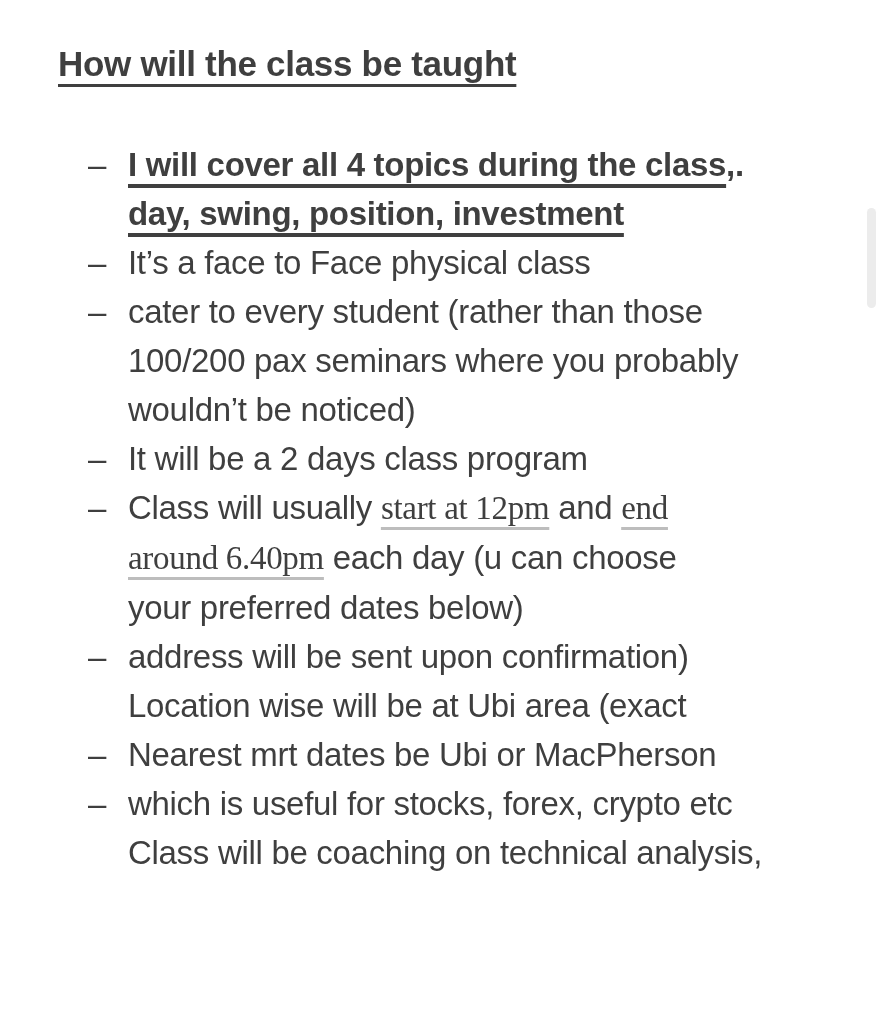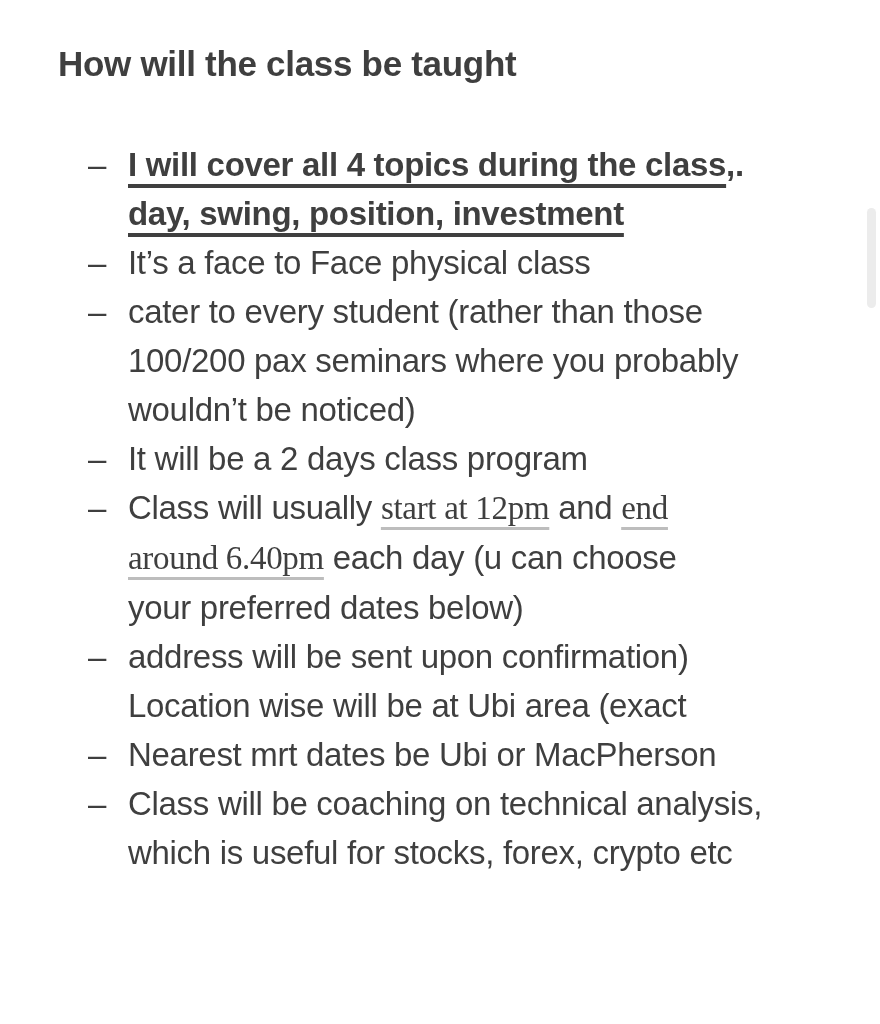--- a/index.html
+++ b/index.html
@@ -13,20 +13,21 @@
     font-family: "Liberation Sans", sans-serif;
     color: #3f3f3f;
     position: relative;
     overflow: hidden;
   }
   .heading {
     margin: 44px 0 0 58px;
     font-size: 35px;
     font-weight: 700;
     letter-spacing: -0.3px;
+    text-decoration: underline;
     text-decoration-thickness: 3px;
     text-underline-offset: 8px;
     display: inline-block;
   }
   .list {
     margin-top: 56px;
   }
   .item {
     display: flex;
     padding-left: 88px;
@@ -125,20 +126,20 @@
       </div>
       <div class="item">
         <div class="bullet">–</div>
         <div class="lines">
           <div class="line"><span class="seg-plain">Nearest mrt dates be Ubi or MacPherson</span></div>
         </div>
       </div>
       <div class="item">
         <div class="bullet">–</div>
         <div class="lines">
+          <div class="line"><span class="seg-plain">which is useful for stocks, forex, crypto etc</span></div>
           <div class="line"><span class="seg-plain">Class will be coaching on technical analysis,</span></div>
-          <div class="line"><span class="seg-plain">which is useful for stocks, forex, crypto etc</span></div>
         </div>
       </div>
     </div>
 </div>
 
 <div class="scrollbar-thumb"></div>
 
 </body></html>

